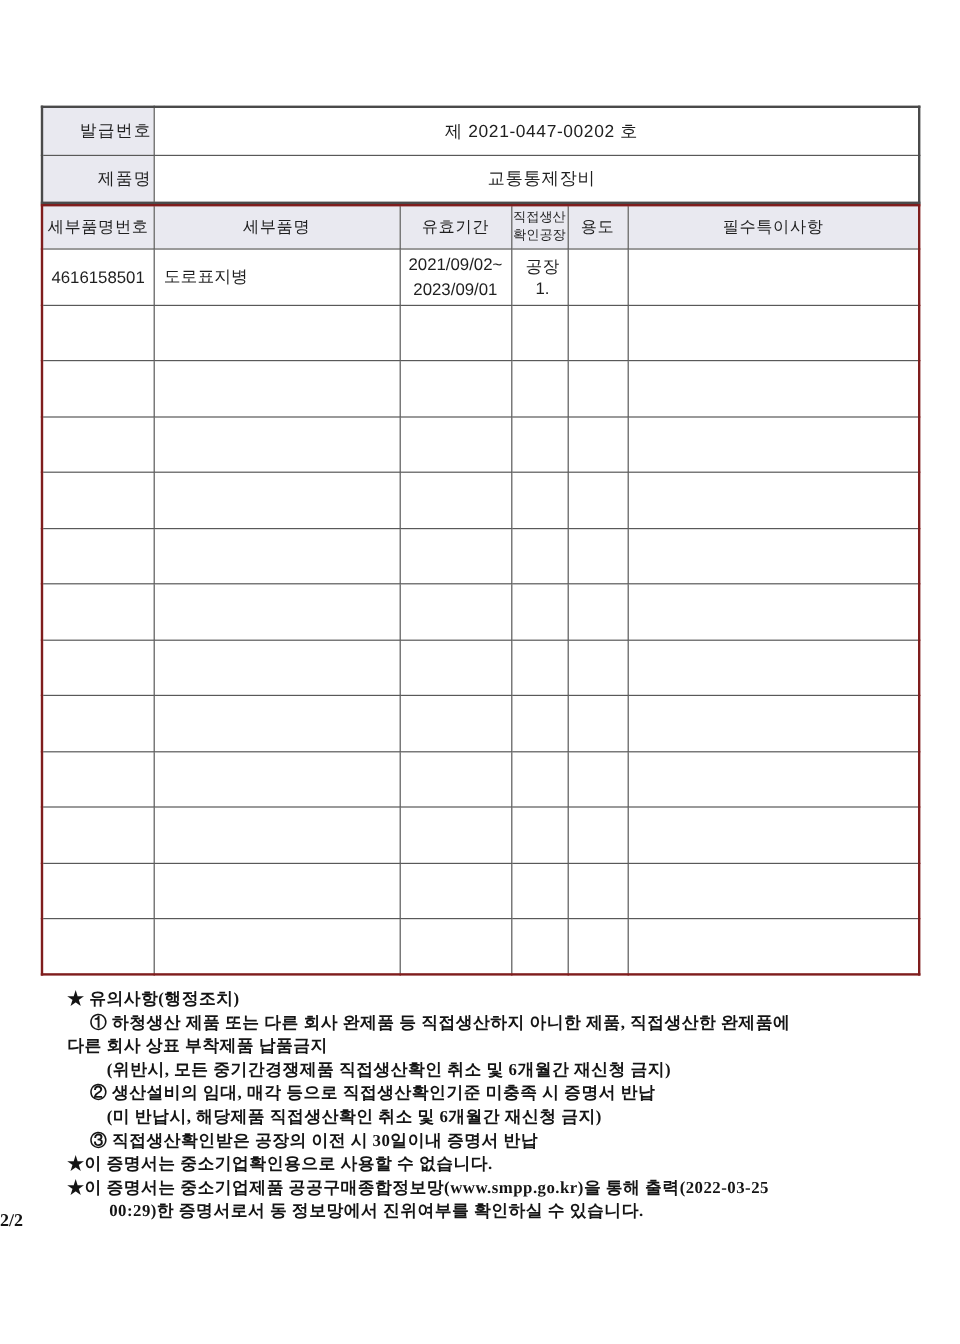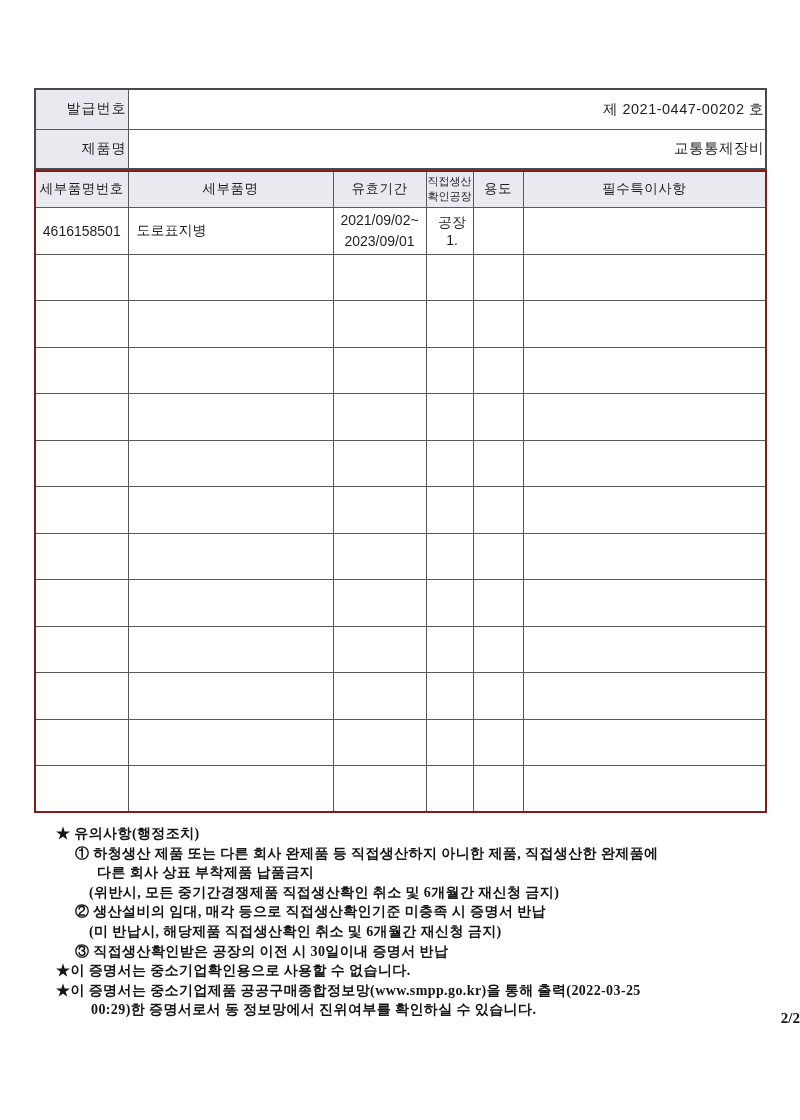--- a/index.html
+++ b/index.html
@@ -19,21 +19,21 @@
     position:absolute;left:34px;top:88px;width:733px;
     border:2px solid #4a4a4a;
   }
   .info-table tr{height:40px;}
   .info-table th{
     width:93px;background:#e9e9f0;
     font-size:14px;font-weight:normal;text-align:right;
     color:#1f1f1f;letter-spacing:1px;
   }
   .info-table td{
-    font-size:14.5px;text-align:right;padding-left:10px;color:#1f1f1f;
+    font-size:14.5px;text-align:center;padding-left:10px;color:#1f1f1f;
     letter-spacing:0.5px;
   }
 
   
   .items-table{
     position:absolute;left:34px;top:170px;width:733px;
     border:2px solid #7f1d1d;
   }
   .items-table thead tr{height:36px;}
   .items-table thead th{
@@ -53,27 +53,27 @@
   
   .notes{
     position:absolute;left:56px;top:824px;width:710px;
     font-family:"Liberation Serif","DejaVu Serif",serif;
     font-size:14px;font-weight:700;color:#141414;
     line-height:19.6px;letter-spacing:0.4px;
   }
   .note-line{white-space:nowrap;}
   .ind-0{margin-left:0;}
   .ind-1{margin-left:19px;}
-  .ind-2{margin-left:41px;}
+  .ind-2{}
   .ind-3{margin-left:33px;}
   .ind-4{margin-left:35px;}
 
   .page-number{
     position:absolute;left:0;top:1010px;width:800px;
-    text-align:right;
+    text-align:left;
     font-family:"Liberation Serif","DejaVu Serif",serif;
     font-size:15px;font-weight:600;color:#141414;
   }
 </style>
 </head>
 <body>
 
 <div class="page">
 
   <table class="info-table">

